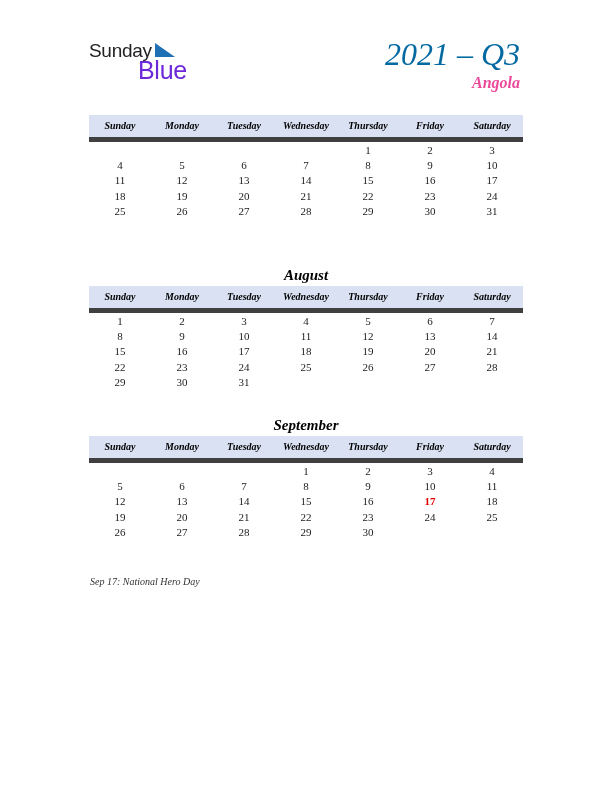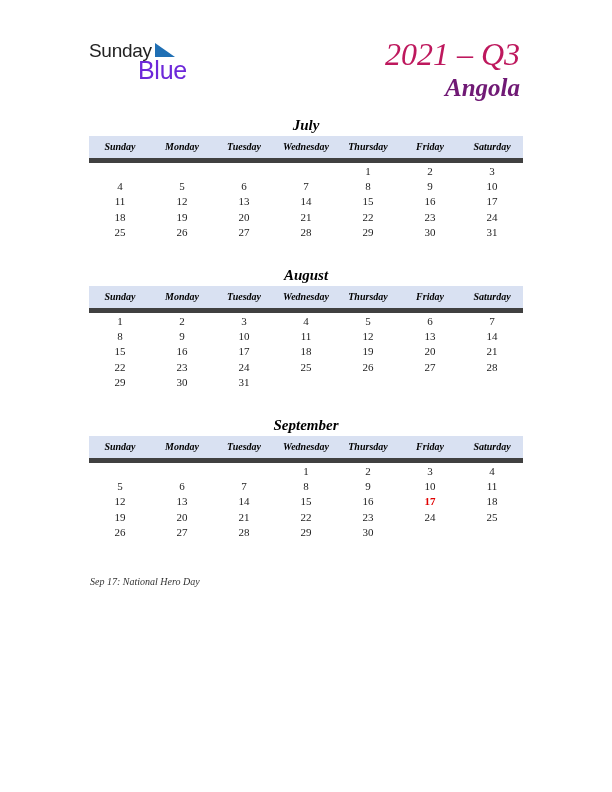--- a/index.html
+++ b/index.html
@@ -1,22 +1,22 @@
 <!DOCTYPE html>
 <html><head>
 <meta charset="utf-8">
 <style>
   html, body { margin: 0; padding: 0; background: #ffffff; }
   body { width: 612px; height: 792px; position: relative; overflow: hidden; font-family: "Liberation Serif", serif; }
   .logo { position: absolute; left: 89px; top: 40px; width: 100px; height: 36px; }
   .logo-general { position: absolute; left: 0; top: 0; font-family: "Liberation Sans", sans-serif; font-size: 19px; color: #222; letter-spacing: -0.3px; }
   .logo-blue { position: absolute; left: 49px; top: 16px; font-family: Liberation Sans, sans-serif; font-size: 25px; color: #6d28d9; letter-spacing: -0.3px; }
   .logo-tri { position: absolute; left: 66px; top: 3px; width: 0; height: 0; border-left: 20px solid #1f6fb4; border-top: 14px solid transparent; }
-  .title { position: absolute; right: 92px; top: 36px; font-family: "Liberation Serif", serif; font-style: italic; font-size: 32px; color: #be185d; white-space: nowrap; }
-  .country { position: absolute; right: 92px; top: 74px; font-family: "Liberation Serif", serif; font-style: italic; font-weight: bold; font-size: 25px; color: #701a75; }
+  .title { position: absolute; right: 92px; top: 36px; font-family: "Liberation Serif", serif; font-style: italic; font-size: 32px; color: #0369a1; white-space: nowrap; }
+  .country { position: absolute; right: 92px; top: 74px; font-family: "Liberation Serif", serif; font-style: italic; font-weight: bold; font-size: 16px; color: #ec4899; }
   .month { position: absolute; left: 89px; width: 434px; }
   .month-name { text-align: center; font-style: italic; font-weight: bold; font-size: 15px; color: #000; height: 21px; line-height: 21px; }
   .dow-row { display: flex; background: #d9e1f2; height: 22px; border-bottom: 5px solid #404040; }
   .dow { flex: 1; text-align: center; font-style: italic; font-weight: bold; font-size: 10px; line-height: 22px; color: #000; }
   .week { display: flex; height: 15.2px; }
   .day { flex: 1; text-align: center; font-size: 11px; line-height: 15.2px; color: #222; }
   .day.holiday { color: #e00000; font-weight: bold; }
   .weeks { padding-top: 1px; }
   .note { position: absolute; left: 90px; top: 576px; font-style: italic; font-size: 10px; color: #333; text-align: right; }
 </style>
@@ -26,21 +26,20 @@
 <div class="logo">
   <span class="logo-general">Sunday</span>
   <span class="logo-tri"></span>
   <span class="logo-blue">Blue</span>
 </div>
 
 <div class="title">2021 – Q3</div>
 <div class="country">Angola</div>
 
 <div class="month" style="top:115px;">
-    <div class="month-name">July</div>
     <div class="dow-row">
       <div class="dow">Sunday</div>
       <div class="dow">Monday</div>
       <div class="dow">Tuesday</div>
       <div class="dow">Wednesday</div>
       <div class="dow">Thursday</div>
       <div class="dow">Friday</div>
       <div class="dow">Saturday</div>
     </div>
     <div class="weeks">

